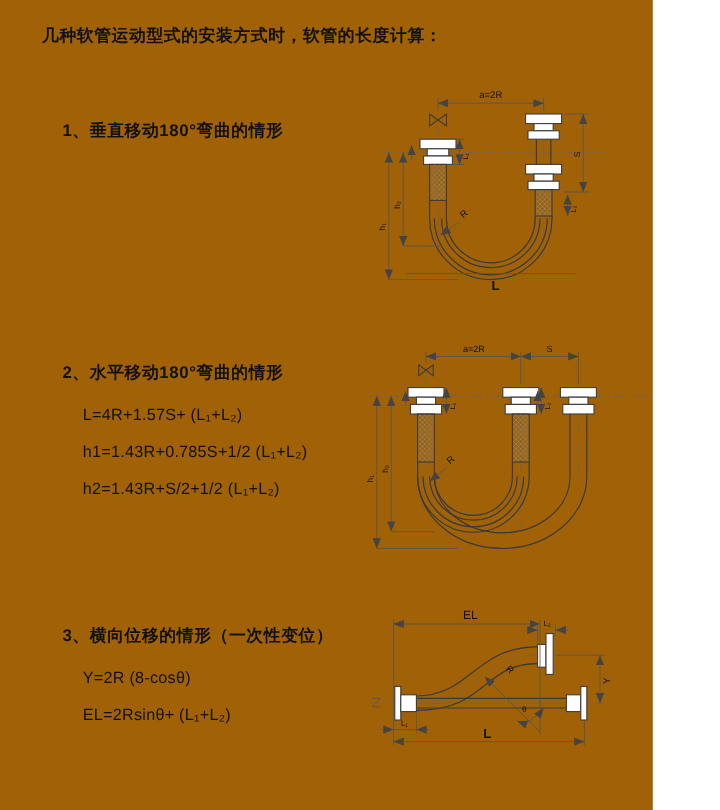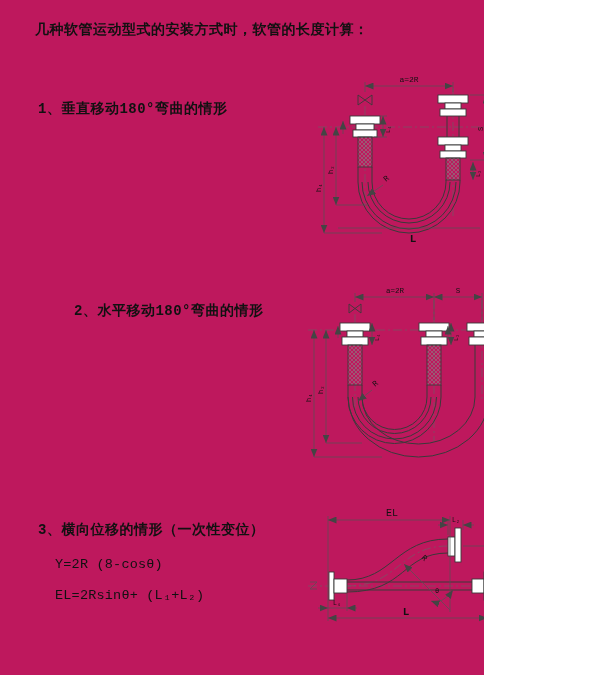--- a/index.html
+++ b/index.html
@@ -1,23 +1,23 @@
 <!DOCTYPE html>
 <html><head>
 <meta charset="utf-8">
 <style>
   html,body{margin:0;padding:0;background:#fff;}
   body{font-family:"Liberation Sans","DejaVu Sans",sans-serif;color:#111;}
-  .page{position:relative;width:484px;height:675px;background:#be185d;overflow:hidden;font-family:Liberation Mono, monospace;}
+  .page{position:relative;width:544px;height:675px;background:#a16207;overflow:hidden;}
   .doc-title{position:absolute;left:35px;top:21px;font-size:14px;font-weight:bold;letter-spacing:.5px;white-space:nowrap;}
-  .section{position:absolute;left:38px;}
+  .section{position:absolute;left:52px;}
   .sec-heading{font-size:14px;font-weight:bold;letter-spacing:.5px;white-space:nowrap;margin:0 0 10px 0;}
   .formulas{margin:0;padding:0 0 0 17px;list-style:none;}
   .formulas li{font-size:13.5px;line-height:31px;white-space:nowrap;letter-spacing:.2px;}
-  .s1{top:100px;} .s2{top:302px;margin-left:36px;} .s3{top:521px;}
+  .s1{top:100px;} .s2{top:302px;} .s3{top:521px;}
   .dgm{position:absolute;}
   .d1{left:310px;top:70px;} .d2{left:302px;top:282px;} .d3{left:300px;top:500px;}
   svg text{fill:#111;}
   .pl{fill:none;stroke:#3a3a3a;stroke-width:1;}
   .pf{fill:#ffffff;stroke:#3a3a3a;stroke-width:.9;}
   .dm{fill:none;stroke:#555;stroke-width:.7;}
   .cl{fill:none;stroke:#666;stroke-width:.6;stroke-dasharray:9 3 2 3;}
   .vv{fill:none;stroke:#3a3a3a;stroke-width:.9;}
 </style>
 </head>
@@ -26,20 +26,25 @@
 <div class="page">
 
   <div class="doc-title">几种软管运动型式的安装方式时，软管的长度计算：</div>
 
   <div class="section s1">
     <div class="sec-heading">1、垂直移动180°弯曲的情形</div>
   </div>
 
   <div class="section s2">
     <div class="sec-heading">2、水平移动180°弯曲的情形</div>
+    <ul class="formulas">
+      <li>L=4R+1.57S+ (L₁+L₂)</li>
+      <li>h1=1.43R+0.785S+1/2 (L₁+L₂)</li>
+      <li>h2=1.43R+S/2+1/2 (L₁+L₂)</li>
+    </ul>
   </div>
 
   <div class="section s3">
     <div class="sec-heading">3、横向位移的情形（一次性变位）</div>
     <ul class="formulas">
       <li>Y=2R (8-cosθ)</li>
       <li>EL=2Rsinθ+ (L₁+L₂)</li>
     </ul>
   </div>
 

